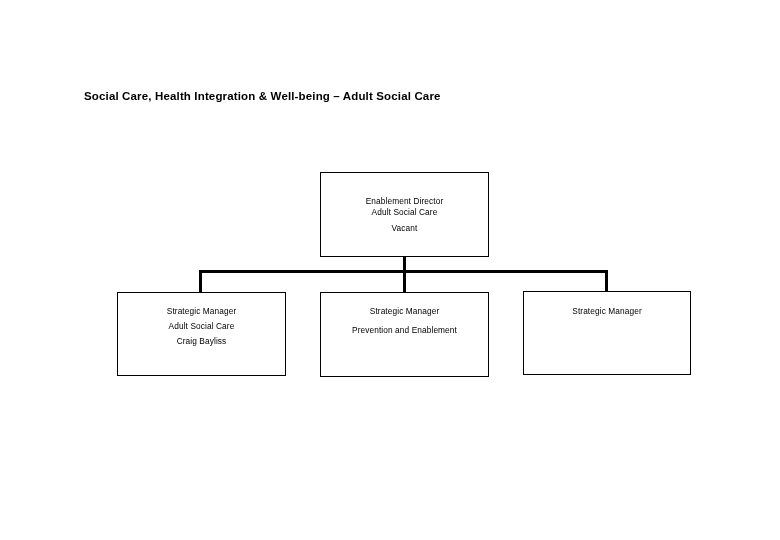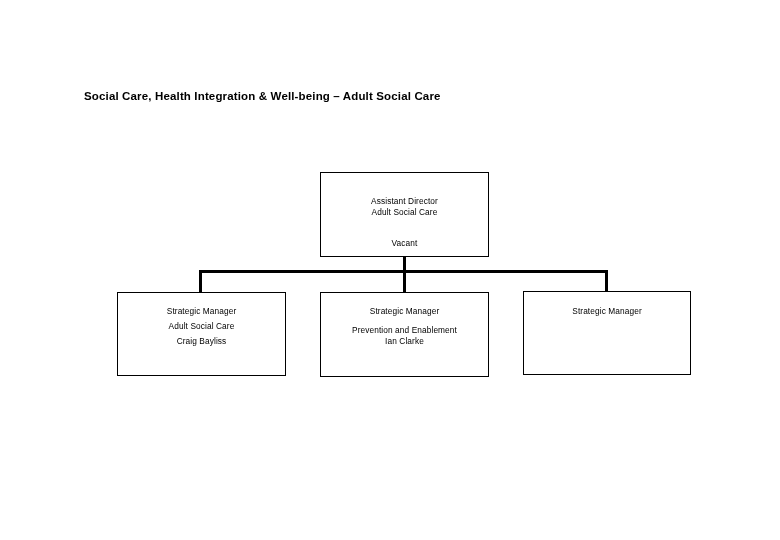--- a/index.html
+++ b/index.html
@@ -62,21 +62,21 @@
 
   
   #node-director {
     left: 320px;
     top: 172px;
     width: 169px;
     height: 85px;
   }
   #node-director .line-a { top: 23px; }
   #node-director .line-b { top: 34px; }
-  #node-director .line-c { top: 65px; }
+  #node-director .line-c { top: 50px; }
 
   
   #node-child-0 {
     left: 117px;
     top: 292px;
     width: 169px;
     height: 84px;
   }
   #node-child-0 .line-a { top: 13px; }
   #node-child-0 .line-b { top: 28px; }
@@ -150,34 +150,33 @@
 
   <div class="chart-title">Social Care, Health Integration &amp; Well-being – Adult Social Care</div>
 
   <div class="conn" id="conn-stem"></div>
   <div class="conn" id="conn-bus"></div>
   <div class="conn" id="conn-drop-0"></div>
   <div class="conn" id="conn-drop-1"></div>
   <div class="conn" id="conn-drop-2"></div>
 
   <div class="node-box" id="node-director">
-    <div class="node-text line-a">Assistant Director</div>
+    <div class="node-text line-a">Enablement Director</div>
     <div class="node-text line-b">Adult Social Care</div>
     <div class="node-text line-c">Vacant</div>
   </div>
 
   <div class="node-box" id="node-child-0">
     <div class="node-text line-a">Strategic Manager</div>
     <div class="node-text line-b">Adult Social Care</div>
     <div class="node-text line-c">Craig Bayliss</div>
   </div>
 
   <div class="node-box" id="node-child-1">
     <div class="node-text line-a">Strategic Manager</div>
     <div class="node-text line-b">Prevention and Enablement</div>
-    <div class="node-text line-c">Ian Clarke</div>
   </div>
 
   <div class="node-box" id="node-child-2">
     <div class="node-text line-a">Strategic Manager</div>
   </div>
 
 </div>
 
 </body></html>

